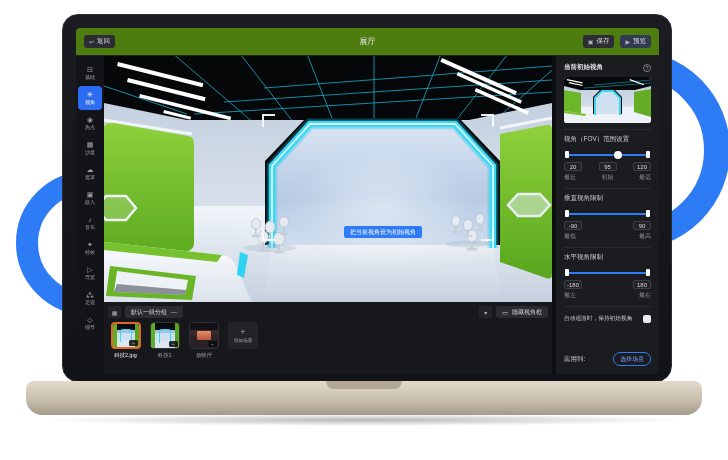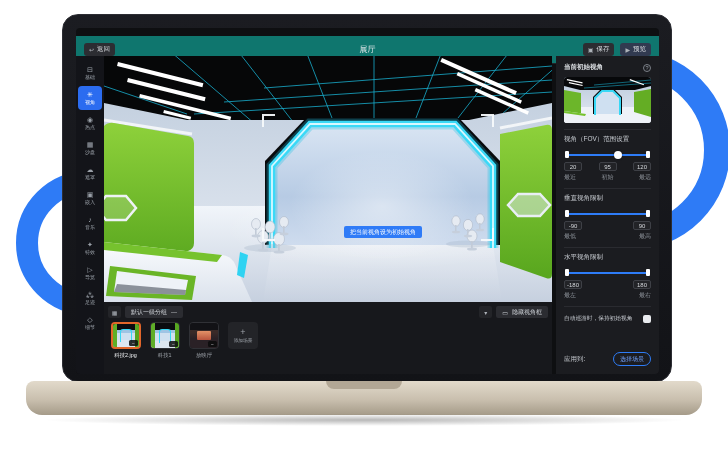--- a/index.html
+++ b/index.html
@@ -18,21 +18,21 @@
           border-radius:4px;overflow:hidden;}
   .base{position:absolute;left:26px;top:381px;width:676px;height:34px;
         background:linear-gradient(180deg,#e2dacb,#c9bfae 55%,#a59b89);
         border-radius:8px 8px 16px 16px;}
   .base-notch{position:absolute;left:326px;top:381px;width:76px;height:8px;background:#b2a795;
         border-radius:0 0 10px 10px;}
   .base-shadow{position:absolute;left:40px;top:414px;width:648px;height:12px;
         background:radial-gradient(ellipse at center,rgba(0,0,0,.28),rgba(0,0,0,0) 70%);}
 
   
-  .topbar{position:absolute;left:0;top:8px;width:583px;height:28px;background:#0f766e;
+  .topbar{position:absolute;left:0;top:0;width:583px;height:28px;background:#4d7c0f;
           border-bottom:1px solid #232428;display:flex;align-items:center;text-align:right;}
   .chip{display:inline-flex;align-items:center;gap:3px;background:#2c2d32;color:#d7dade;
         border-radius:3px;font-size:6.5px;padding:0 5px;height:13px;}
   .back-chip{margin-left:8px;}
   .tb-title{position:absolute;left:50%;transform:translateX(-50%);color:#e8eaee;font-size:8px;}
   .tb-right{margin-left:auto;display:flex;gap:6px;margin-right:8px;}
   .chip .ic{font-size:6px;color:#aeb3ba;}
   .chip.blue{background:#313a50;}
 
   

